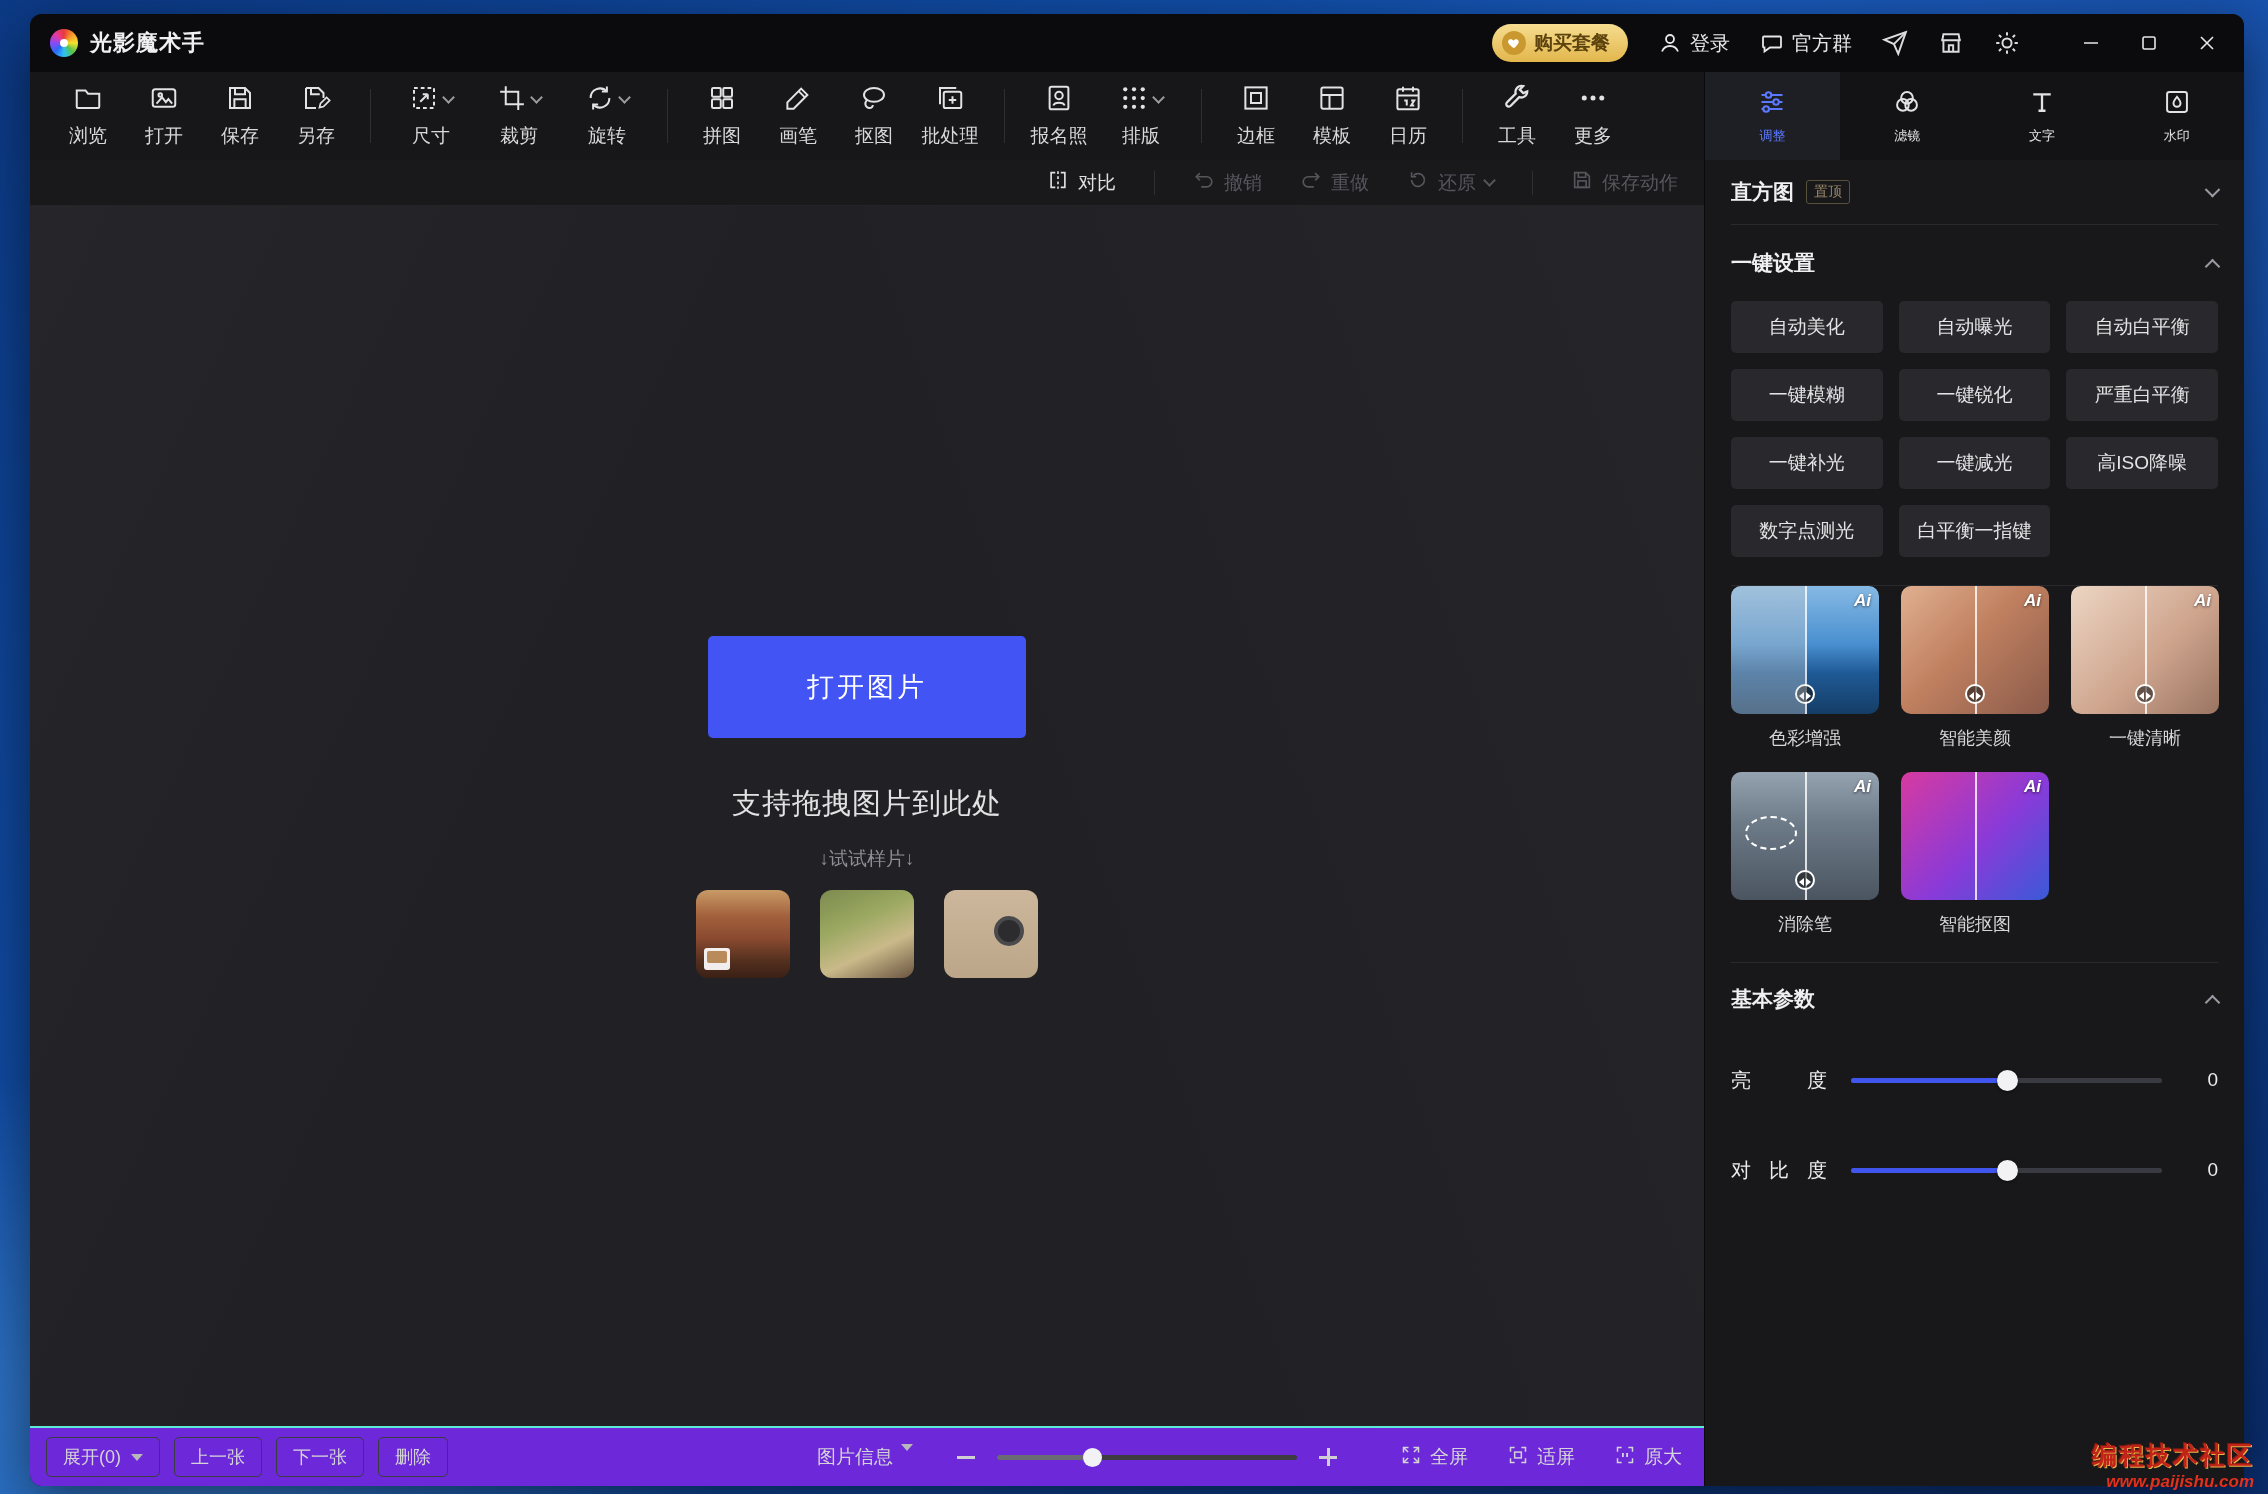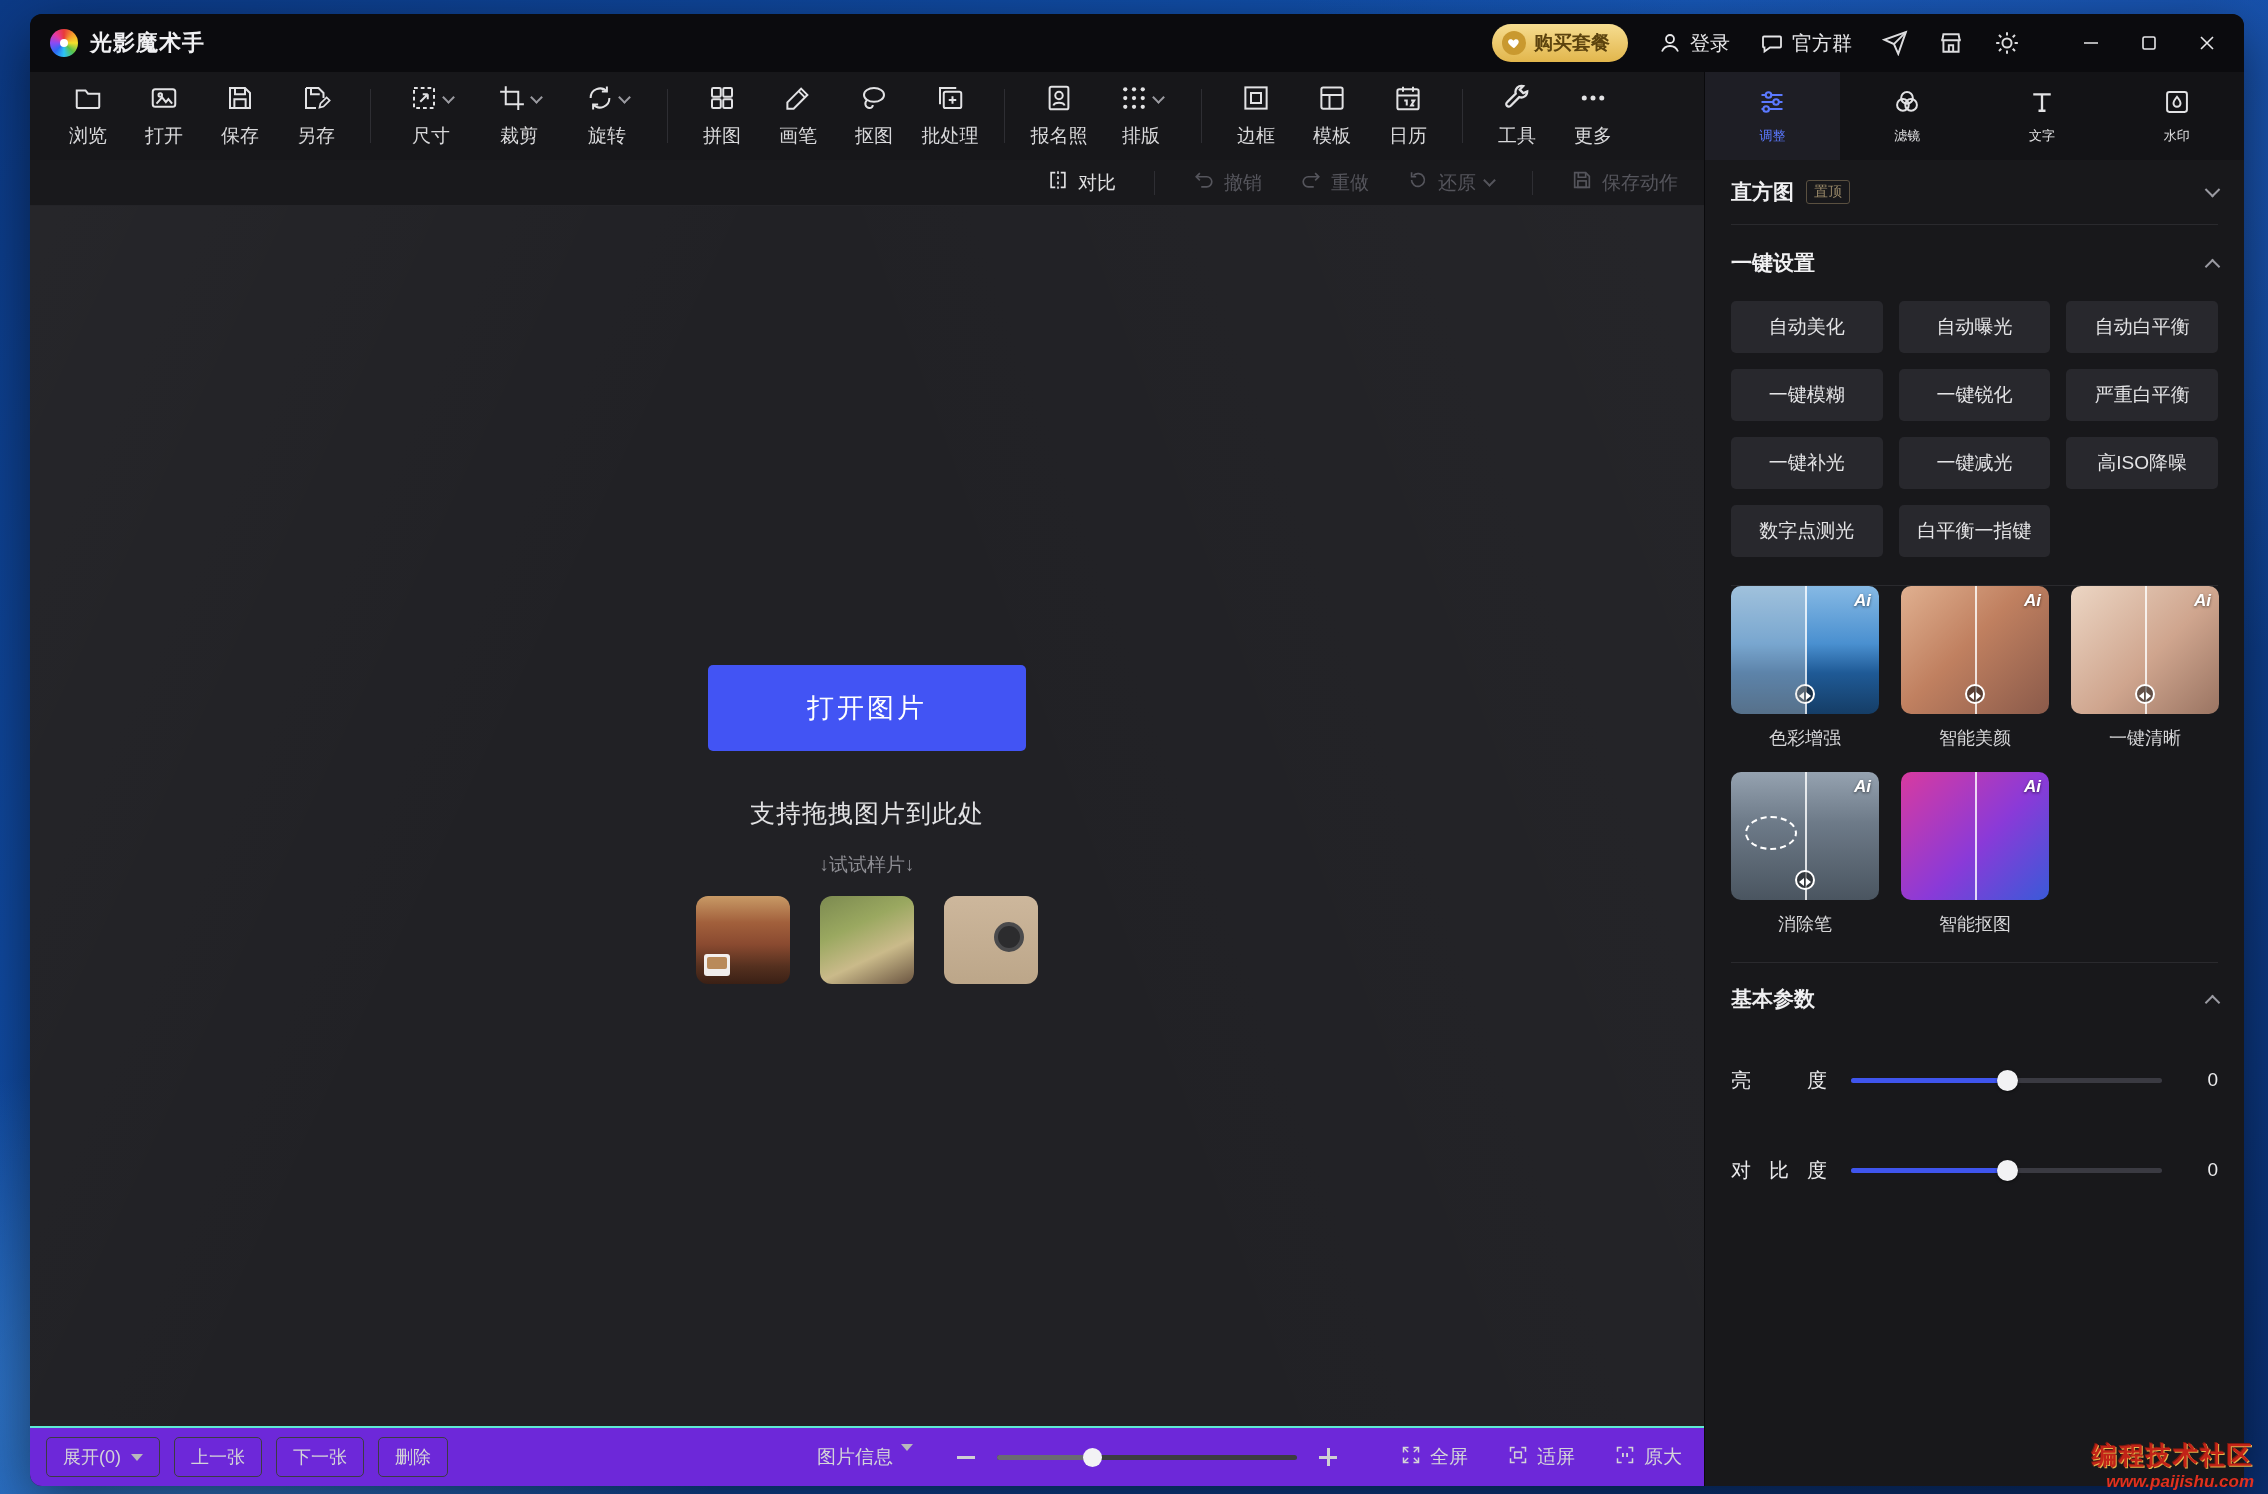--- a/index.html
+++ b/index.html
@@ -61,23 +61,23 @@
   .sub-item.disabled{ color:#55555c; cursor:default; }
   .ssep{ width:1px; height:24px; background:#2e2e33; }
 
   
   .canvas{ flex:1; position:relative; min-height:0;
     background:
       linear-gradient(115deg, rgba(255,255,255,.025) 0%, transparent 35%),
       linear-gradient(250deg, rgba(255,255,255,.02) 0%, transparent 45%),
       #212125; }
   .center-stack{ position:absolute; left:50%; top:430px; transform:translateX(-50%); display:flex; flex-direction:column; align-items:center; }
-  .open-btn{ width:318px; height:86px; background:#4254f4; border:none; border-radius:5px; color:#fff; font-size:27px;
-    letter-spacing:3px; cursor:pointer; font-family:inherit;margin-top:29px; }
-  .drag-hint{ margin-top:46px; color:#e2e2e4; font-size:25px; letter-spacing:1px; }
+  .open-btn{ width:318px; height:102px; background:#4254f4; border:none; border-radius:5px; color:#fff; font-size:27px;
+    letter-spacing:3px; cursor:pointer; font-family:inherit; }
+  .drag-hint{ margin-top:46px; color:#e2e2e4; font-size:29px; letter-spacing:1px; }
   .sample-hint{ margin-top:22px; color:#8e8e94; font-size:19px; }
   .samples{ margin-top:18px; display:flex; gap:30px; }
   .sample{ width:94px; height:88px; border-radius:12px; cursor:pointer; position:relative; overflow:hidden; }
   .sample.s1{ background:linear-gradient(180deg,#c89a66 0%,#a2603c 30%,#8a4a30 55%,#55301f 80%,#3a2015 100%); }
   .sample.s2{ background:linear-gradient(155deg,#7c8a50 0%,#9aa860 35%,#caba8a 65%,#6a5440 100%); }
   .sample.s3{ background:linear-gradient(180deg,#cdb79c 0%,#bca689 100%); }
   .sample .polaroid{ position:absolute; left:8px; bottom:8px; width:26px; height:22px; background:rgba(255,255,255,.92); border-radius:3px; }
   .sample .polaroid::after{ content:""; position:absolute; inset:3px 3px 7px 3px; background:#b98a5a; border-radius:2px; }
   .sample .lens{ position:absolute; right:14px; top:26px; width:30px; height:30px; border-radius:50%; background:#2c2c2e; border:4px solid #4a4a4c; }
 

